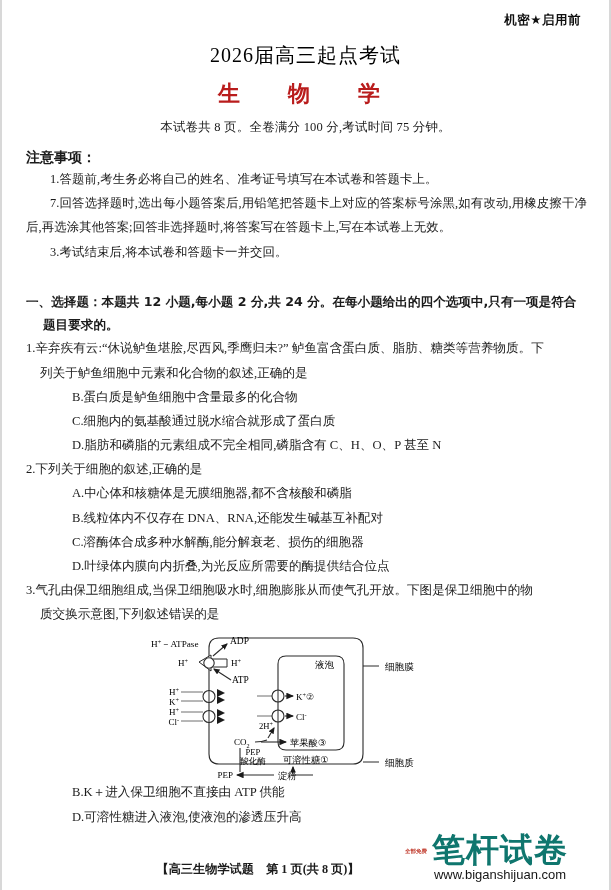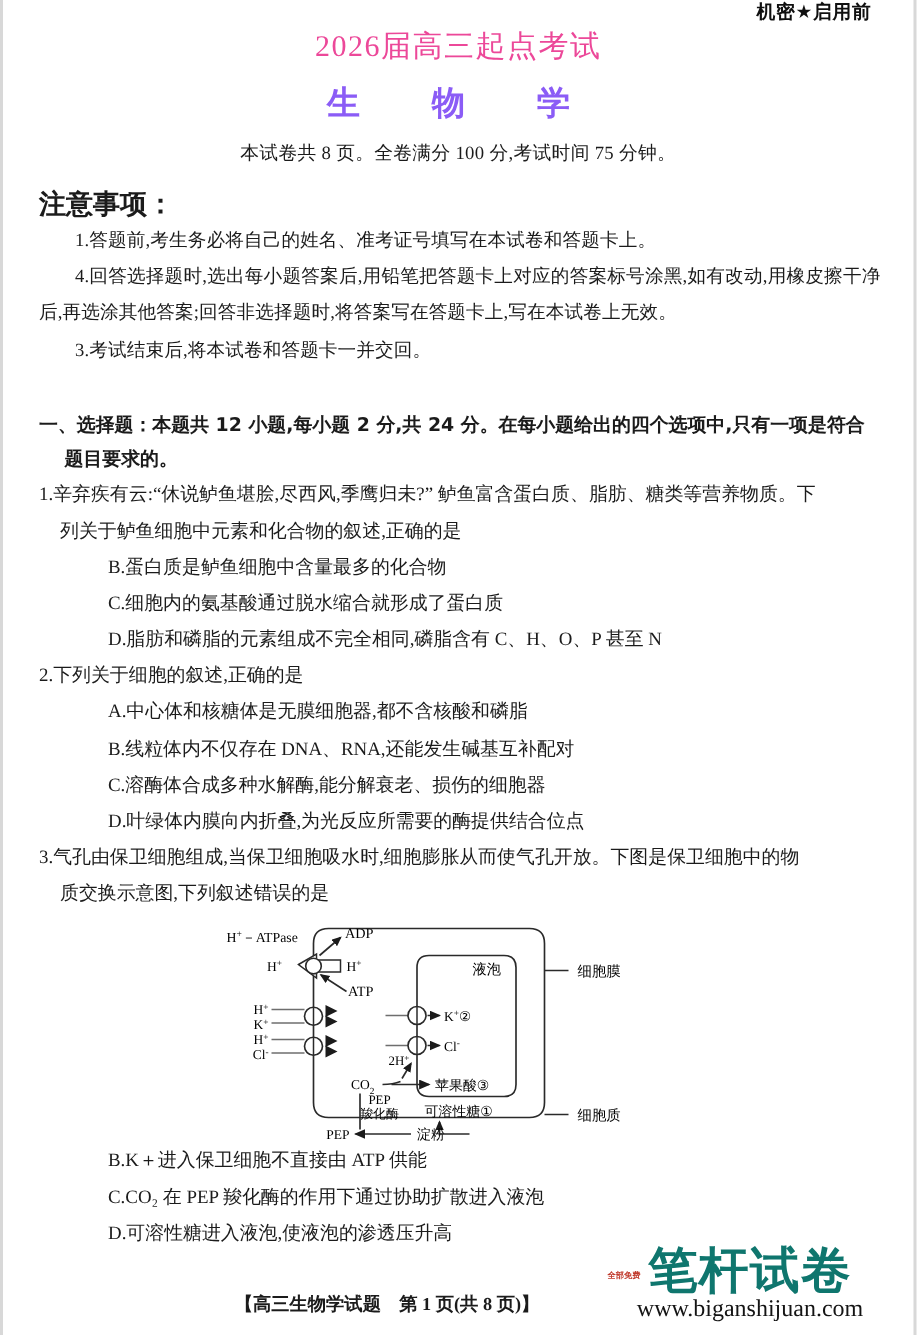--- a/index.html
+++ b/index.html
@@ -25,51 +25,52 @@
     padding: 0 22px;
   }
 
   
   .confidential {
     text-align: right;
     font-family: "DejaVu Sans", "Liberation Sans", sans-serif;
     font-weight: bold;
     font-size: 12.5px;
     letter-spacing: 0.5px;
-    padding-top: 0;
+    padding-top: 12px;
     padding-right: 6px;
     color: #101010;
   }
   .exam-title {
     text-align: center;
     font-size: 20px;
     letter-spacing: 1px;
-    color: #ec4899;
+    margin-top: 13px;
+    color: #000000;
   }
   .subject {
     text-align: center;
     font-family: "DejaVu Sans", "Liberation Sans", sans-serif;
     font-weight: bold;
     font-size: 22px;
     letter-spacing: 13px;
     margin-top: 10px;
-    color: #8b5cf6;
+    color: #b91c1c;
   }
   .paper-meta {
     text-align: center;
     font-size: 12.5px;
     margin-top: 10px;
     letter-spacing: 0.2px;
   }
 
   
   .notes-title {
     font-family: "DejaVu Sans", "Liberation Sans", sans-serif;
     font-weight: bold;
-    font-size: 18px;
+    font-size: 14px;
     margin-top: 13px;
     margin-left: 2px;
   }
   .note {
     font-size: 12.4px;
     line-height: 1.95;
     text-indent: 24px;
     margin-left: 2px;
     text-align: justify;
     letter-spacing: 0.1px;
@@ -146,22 +147,22 @@
   }
   .wm-cn {
     font-family: "DejaVu Sans", "Liberation Sans", sans-serif;
     font-weight: bold;
     font-size: 33px;
     letter-spacing: 1px;
     line-height: 1.05;
     color: #0f766e;
   }
   .wm-url {
-    font-family: Liberation Serif, serif;
-    font-size: 16px;
+    font-family: Liberation Sans, sans-serif;
+    font-size: 13px;
     letter-spacing: 0px;
     color: #141414;
     margin-top: -1px;
     text-align: center;
   }
   .wm-free {
     position: absolute;
     left: -2px;
     bottom: 28px;
     font-family: "DejaVu Sans", "Liberation Sans", sans-serif;
@@ -179,21 +180,21 @@
 <div class="page">
 
   <div class="confidential">机密★启用前</div>
 
   <div class="exam-title">2026届高三起点考试</div>
   <div class="subject">生　物　学</div>
   <div class="paper-meta">本试卷共 8 页。全卷满分 100 分,考试时间 75 分钟。</div>
 
   <div class="notes-title">注意事项：</div>
   <div class="note">1.答题前,考生务必将自己的姓名、准考证号填写在本试卷和答题卡上。</div>
-  <div class="note">4.回答选择题时,选出每小题答案后,用铅笔把答题卡上对应的答案标号涂黑,如有改动,用橡皮擦干净后,再选涂其他答案;回答非选择题时,将答案写在答题卡上,写在本试卷上无效。</div>
+  <div class="note">7.回答选择题时,选出每小题答案后,用铅笔把答题卡上对应的答案标号涂黑,如有改动,用橡皮擦干净后,再选涂其他答案;回答非选择题时,将答案写在答题卡上,写在本试卷上无效。</div>
   <div class="note">3.考试结束后,将本试卷和答题卡一并交回。</div>
 
   <div class="section-head">
     <span>一、选择题：本题共 12 小题,每小题 2 分,共 24 分。在每小题给出的四个选项中,只有一项是符合</span>
     <span class="cont">题目要求的。</span>
   </div>
 
   <div class="q q-stem">
     <span>1.</span><span>辛弃疾有云:“休说鲈鱼堪脍,尽西风,季鹰归未?” 鲈鱼富含蛋白质、脂肪、糖类等营养物质。下</span>
     <span class="cont">列关于鲈鱼细胞中元素和化合物的叙述,正确的是</span>
@@ -296,21 +297,20 @@
       <line x1="172" y1="145" x2="152" y2="145" stroke="#2a2a2a" stroke-width="1"></line>
 
       <line x1="222" y1="36" x2="238" y2="36" stroke="#2a2a2a" stroke-width="1"></line>
       <text x="244" y="39.5" font-size="9.6" font-family="'DejaVu Sans','Liberation Sans',sans-serif">细胞膜</text>
       <line x1="222" y1="132" x2="238" y2="132" stroke="#2a2a2a" stroke-width="1"></line>
       <text x="244" y="135.5" font-size="9.6" font-family="'DejaVu Sans','Liberation Sans',sans-serif">细胞质</text>
     </svg>
   </div>
 
   <div class="opt">B.K＋进入保卫细胞不直接由 ATP 供能</div>
-  <div class="opt">C.CO₂ 在 PEP 羧化酶的作用下通过协助扩散进入液泡</div>
   <div class="opt">D.可溶性糖进入液泡,使液泡的渗透压升高</div>
 
   <div class="footer">
     <div class="page-label">【高三生物学试题　第 1 页(共 8 页)】</div>
     <div class="watermark">
       <div class="wm-free">全部免费</div>
       <div class="wm-cn">笔杆试卷</div>
       <div class="wm-url">www.biganshijuan.com</div>
     </div>
   </div>

